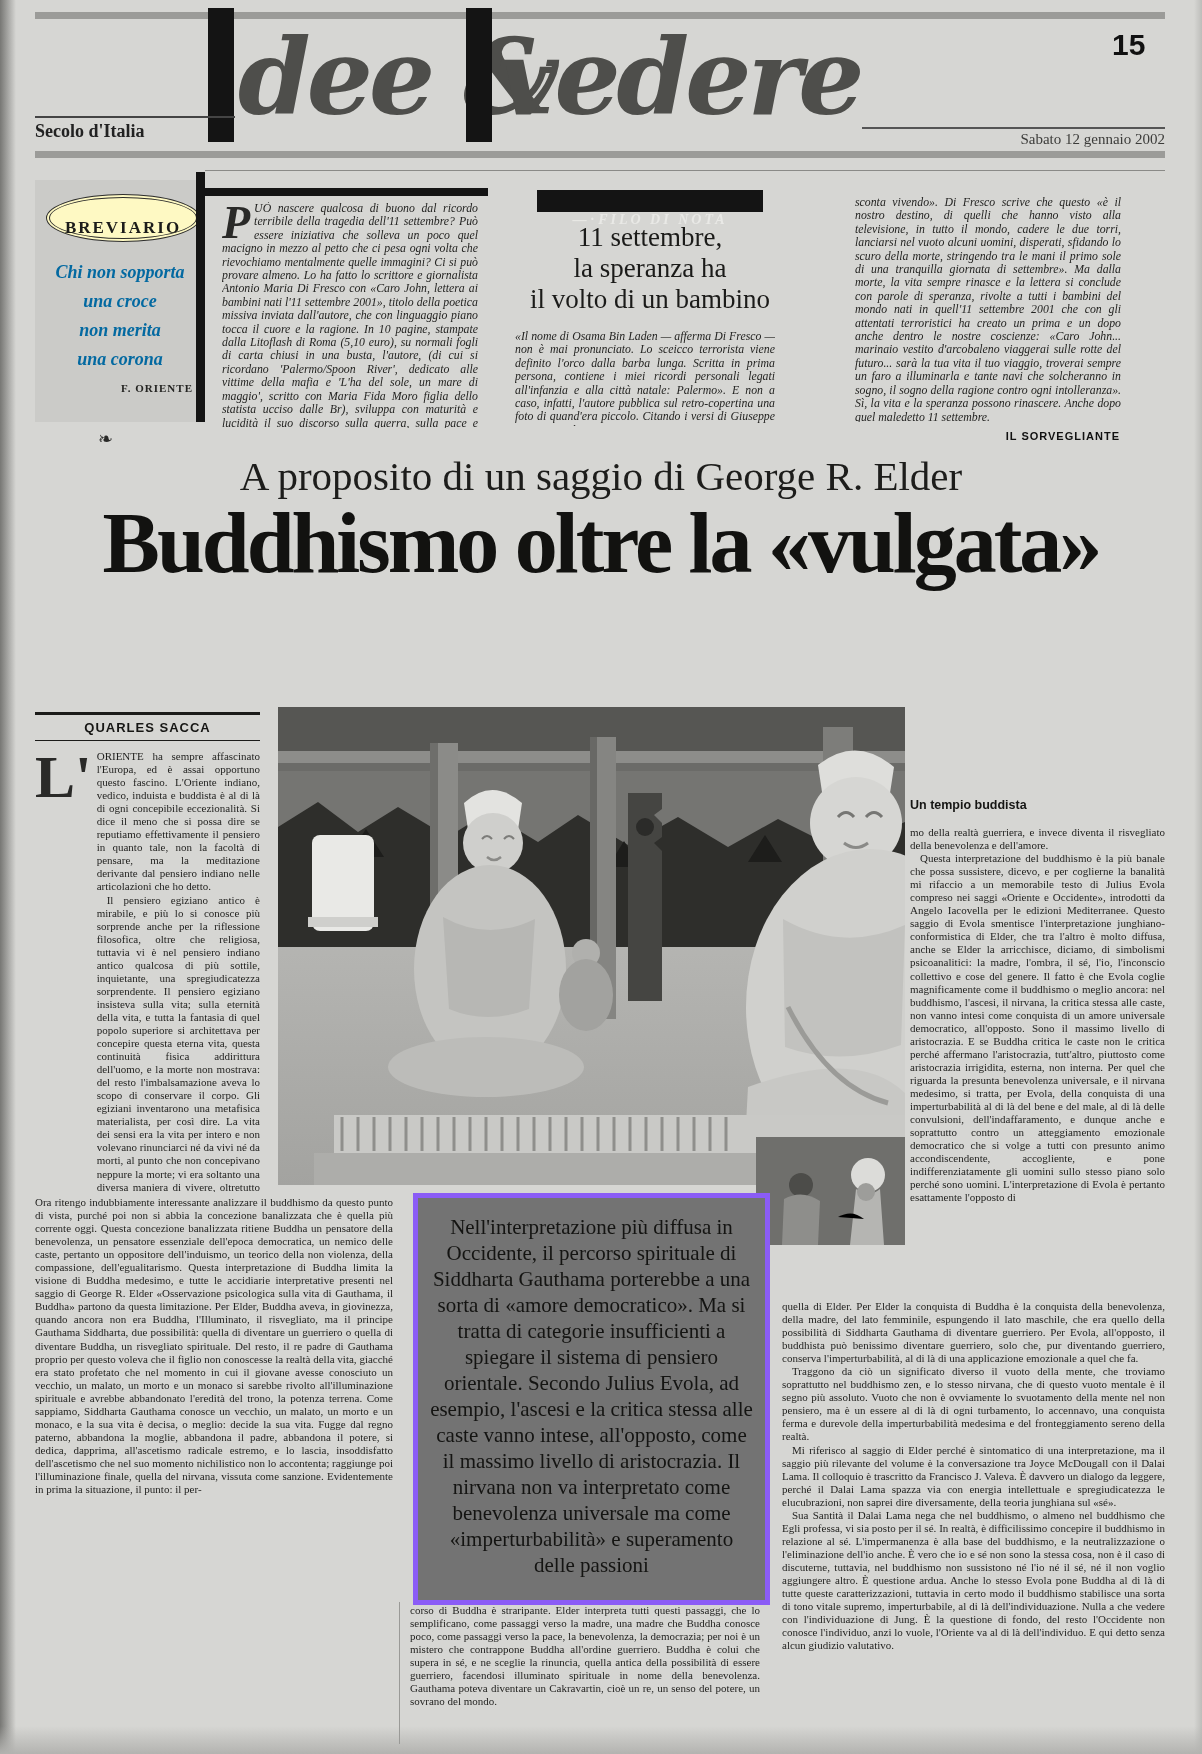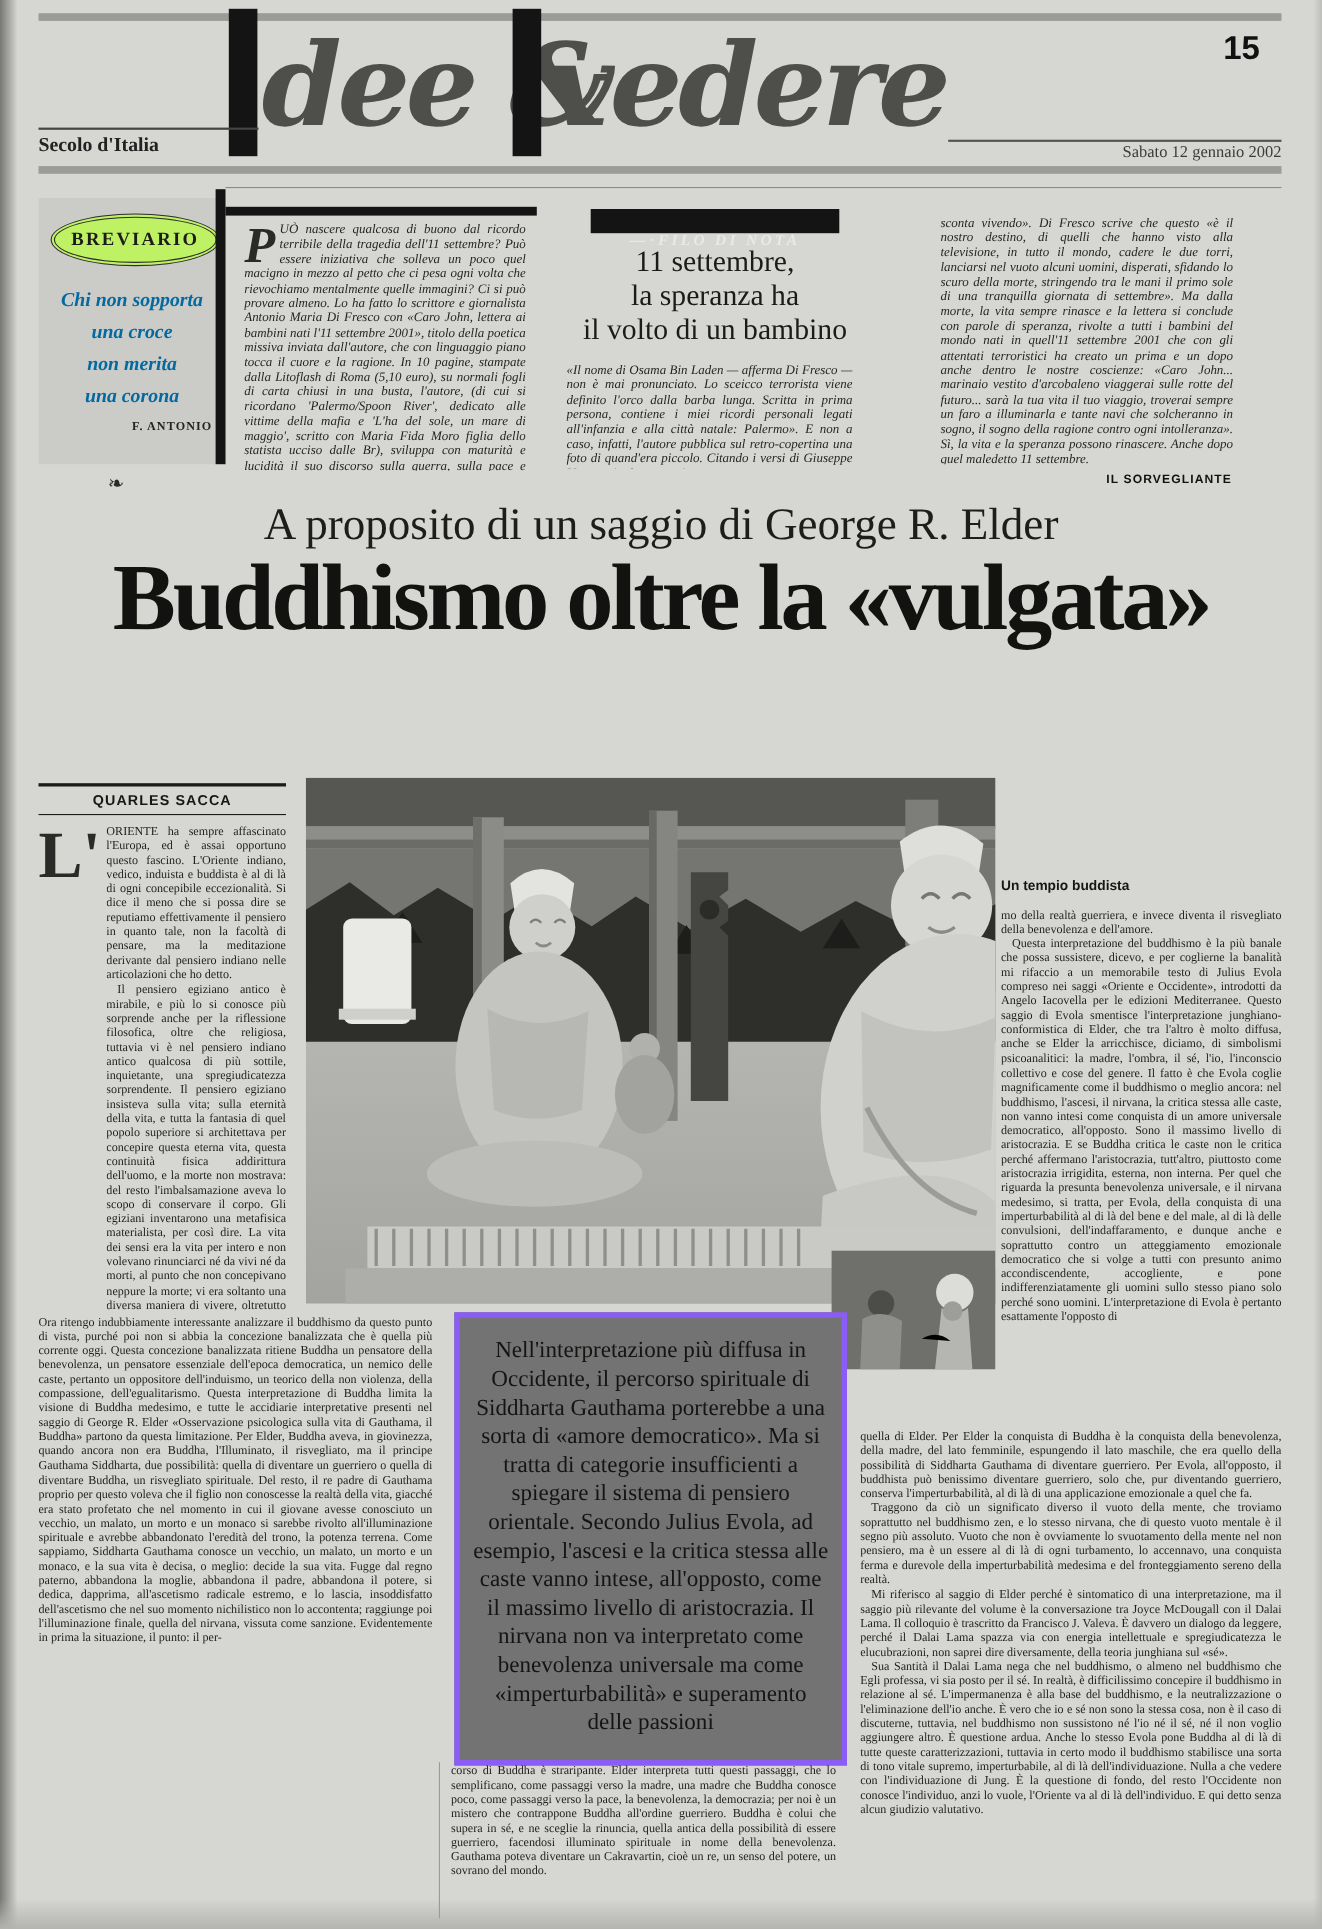--- a/index.html
+++ b/index.html
@@ -13,22 +13,22 @@
   .graybar{background:#9b9b98;height:7px;}
   .blackbox{background:#141414;}
   
   .script{font-family:"DejaVu Serif",serif;font-style:italic;font-weight:bold;
           font-size:104px;line-height:1;color:#4e4e4b;letter-spacing:-4px;white-space:nowrap;}
   #paper-name{font-size:18px;font-weight:bold;color:#222;}
   #page-number{font-family:"Liberation Sans",sans-serif;font-weight:bold;font-size:30px;color:#111;}
   #date-line{font-size:15px;color:#3c3c3a;text-align:right;}
   
   #breviario{background:#cbcbc8;}
-  #breviario-badge{border:4px double #2e2e2c;border-radius:50%;background:#bef264;
-      display:flex;align-items:center;justify-content:center;}
+  #breviario-badge{border:4px double #2e2e2c;border-radius:50%;background:#fef9c3;
+      display:flex;align-items:flex-end;justify-content:center;}
   #breviario-badge span{font-weight:bold;font-size:17px;letter-spacing:2px;color:#1c1c1a;}
   #breviario-quote{font-style:italic;font-weight:bold;font-size:18px;line-height:29px;
       text-align:center;white-space:pre-line;color:#0369a1;}
   #breviario-author{font-size:11px;font-weight:bold;text-align:right;color:#242422;letter-spacing:1px;}
   .ornament{font-size:18px;color:#2a2a28;}
   
   .ital{font-style:italic;font-size:11.8px;line-height:13.4px;text-align:justify;color:#242422;}
   #filo-bar{background:#141414;color:#e9e9e6;display:flex;align-items:center;justify-content:center;}
   #filo-bar .lbl{font-weight:bold;font-style:italic;font-size:14px;letter-spacing:3px;margin-top:38px;}
   #filo-bar .lbl::before{content:"— · ";font-style:normal;letter-spacing:0;}
@@ -75,21 +75,21 @@
   <div class="abs graybar" style="left:35px;top:151px;width:1130px;"></div>
 
   <div id="breviario" class="abs" style="left:35px;top:180px;width:170px;height:242px;">
     <div id="breviario-badge" class="abs" style="left:11px;top:14px;width:146px;height:40px;">
       <span>BREVIARIO</span>
     </div>
     <div id="breviario-quote" class="abs" style="left:8px;top:78px;width:154px;">Chi non sopporta
 una croce
 non merita
 una corona</div>
-    <div id="breviario-author" class="abs" style="left:8px;top:202px;width:150px;">F. ANTONIO</div>
+    <div id="breviario-author" class="abs" style="left:8px;top:202px;width:150px;">F. ORIENTE</div>
   </div>
   <div class="abs ornament" style="left:98px;top:428px;">❧</div>
 
   <div class="abs" style="left:205px;top:170px;width:960px;height:1px;background:#8a8a87;"></div>
   <div class="abs blackbox" style="left:196px;top:172px;width:9px;height:250px;"></div>
   <div class="abs blackbox" style="left:205px;top:188px;width:283px;height:8px;"></div>
 
   <div class="abs" style="left:222px;top:202px;width:256px;height:226px;overflow:hidden;">
     <span class="dropcap" style="font-size:46px;line-height:38px;padding:2px 4px 0 0;font-style:italic;">P</span>
     <div class="ital">UÒ nascere qualcosa di buono dal ricordo terribile della tragedia dell'11 settembre? Può essere iniziativa che solleva un poco quel macigno in mezzo al petto che ci pesa ogni volta che rievochiamo mentalmente quelle immagini? Ci si può provare almeno. Lo ha fatto lo scrittore e giornalista Antonio Maria Di Fresco con «Caro John, lettera ai bambini nati l'11 settembre 2001», titolo della poetica missiva inviata dall'autore, che con linguaggio piano tocca il cuore e la ragione. In 10 pagine, stampate dalla Litoflash di Roma (5,10 euro), su normali fogli di carta chiusi in una busta, l'autore, (di cui si ricordano 'Palermo/Spoon River', dedicato alle vittime della mafia e 'L'ha del sole, un mare di maggio', scritto con Maria Fida Moro figlia dello statista ucciso dalle Br), sviluppa con maturità e lucidità il suo discorso sulla guerra, sulla pace e sulle religioni, rivolgendosi a tutti i piccoli John del mondo.</div>

